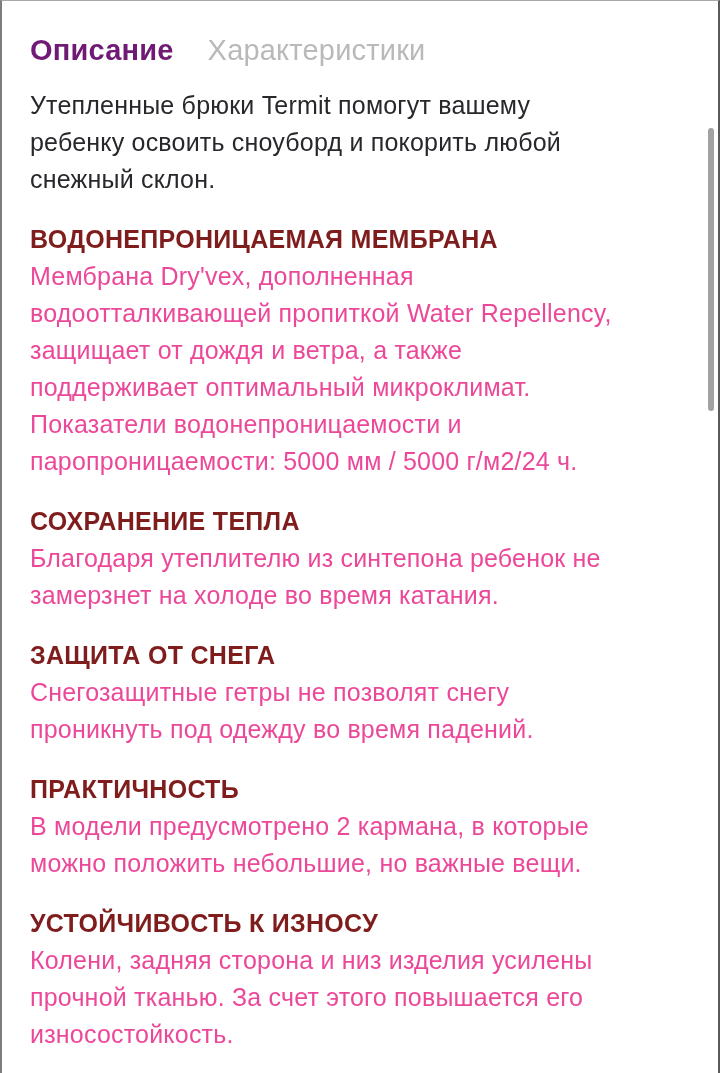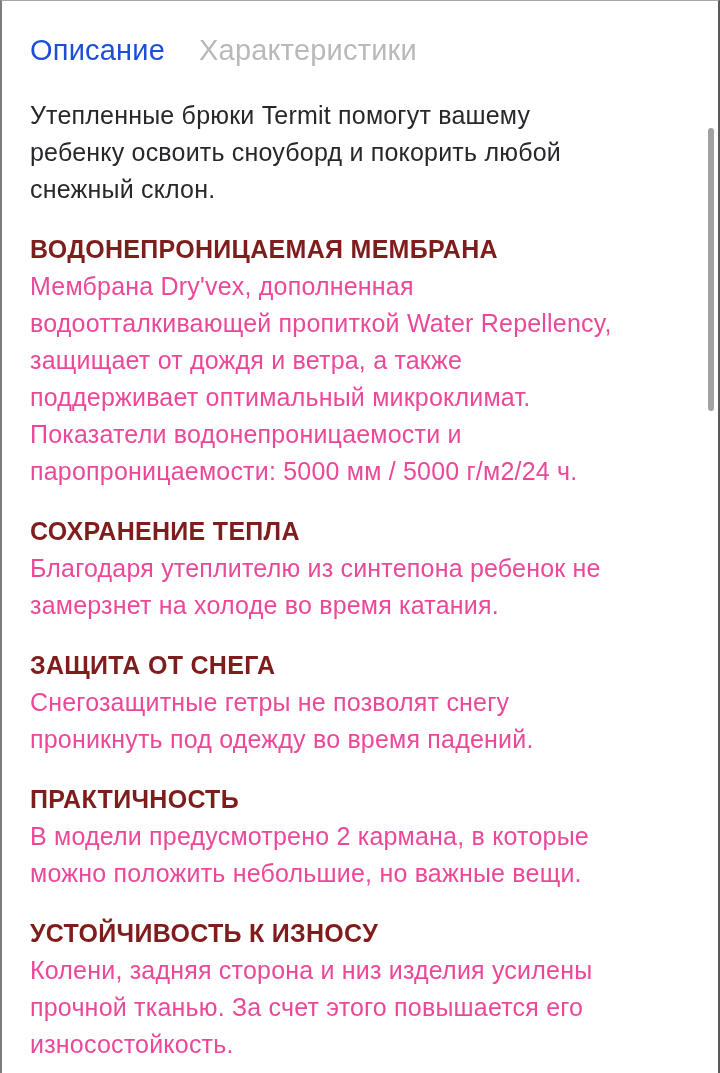--- a/index.html
+++ b/index.html
@@ -29,29 +29,29 @@
     gap: 34px;
   }
   .tab {
     font-size: 29px;
     line-height: 32px;
     letter-spacing: 0.2px;
     cursor: pointer;
     white-space: nowrap;
   }
   .tab.active {
-    color: #1d4ed8;
-    font-weight: 400;
+    color: #701a75;
+    font-weight: 700;
   }
   .tab.inactive {
     color: #b9b9b9;
     font-weight: 400;
   }
   .intro {
-    margin-top: 31px;
+    margin-top: 21px;
     font-size: 25px;
     line-height: 37px;
     letter-spacing: 0.2px;
     color: #28282c;
     white-space: pre-line;
   }
   .section { margin-top: 23px; }
   .section-title {
     font-size: 25px;
     line-height: 37px;

